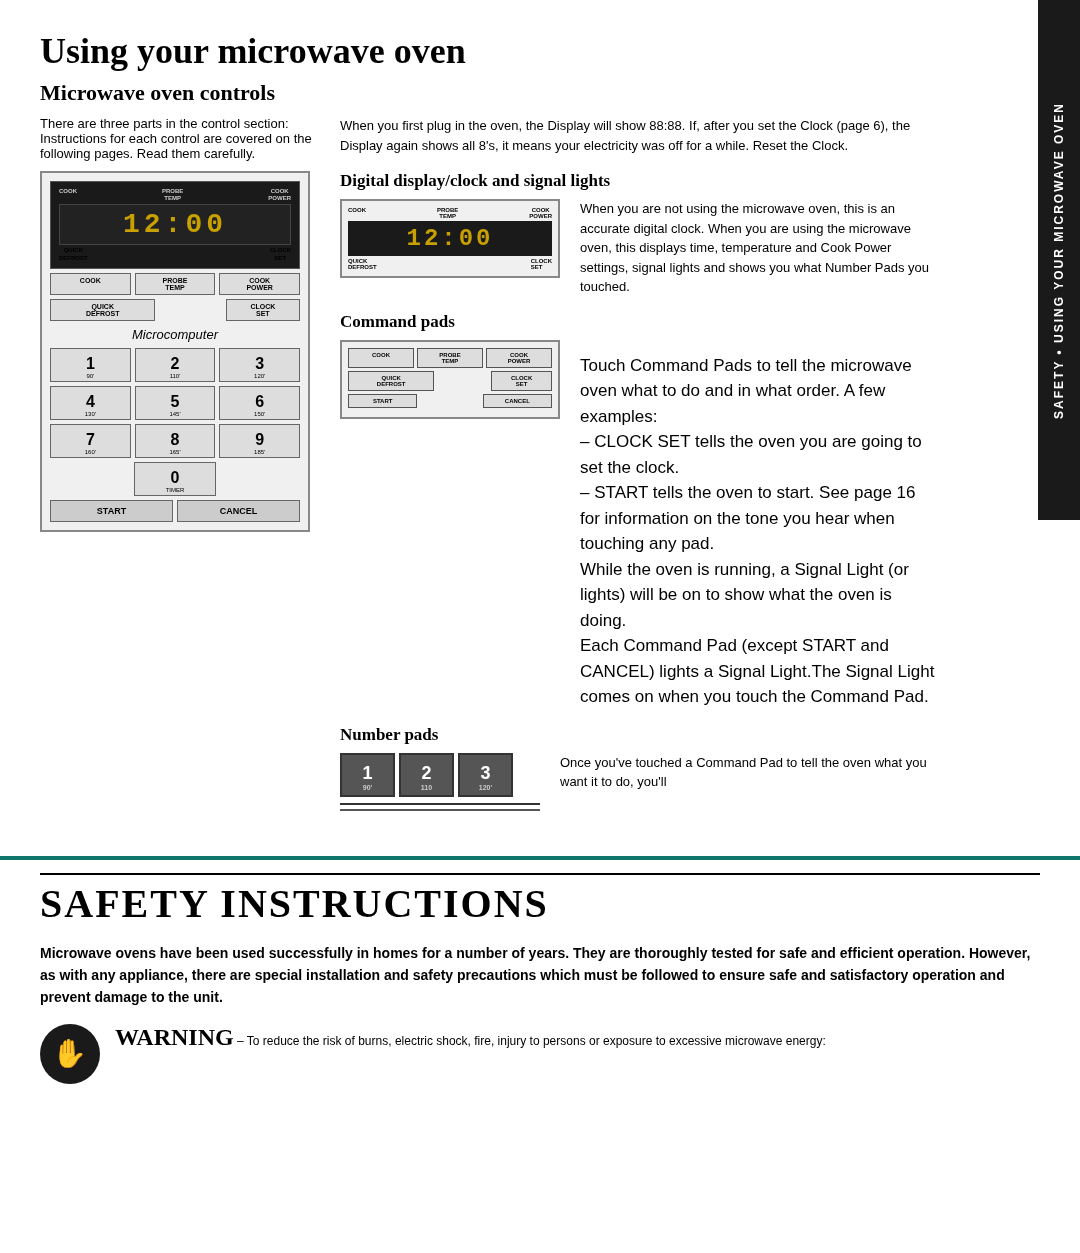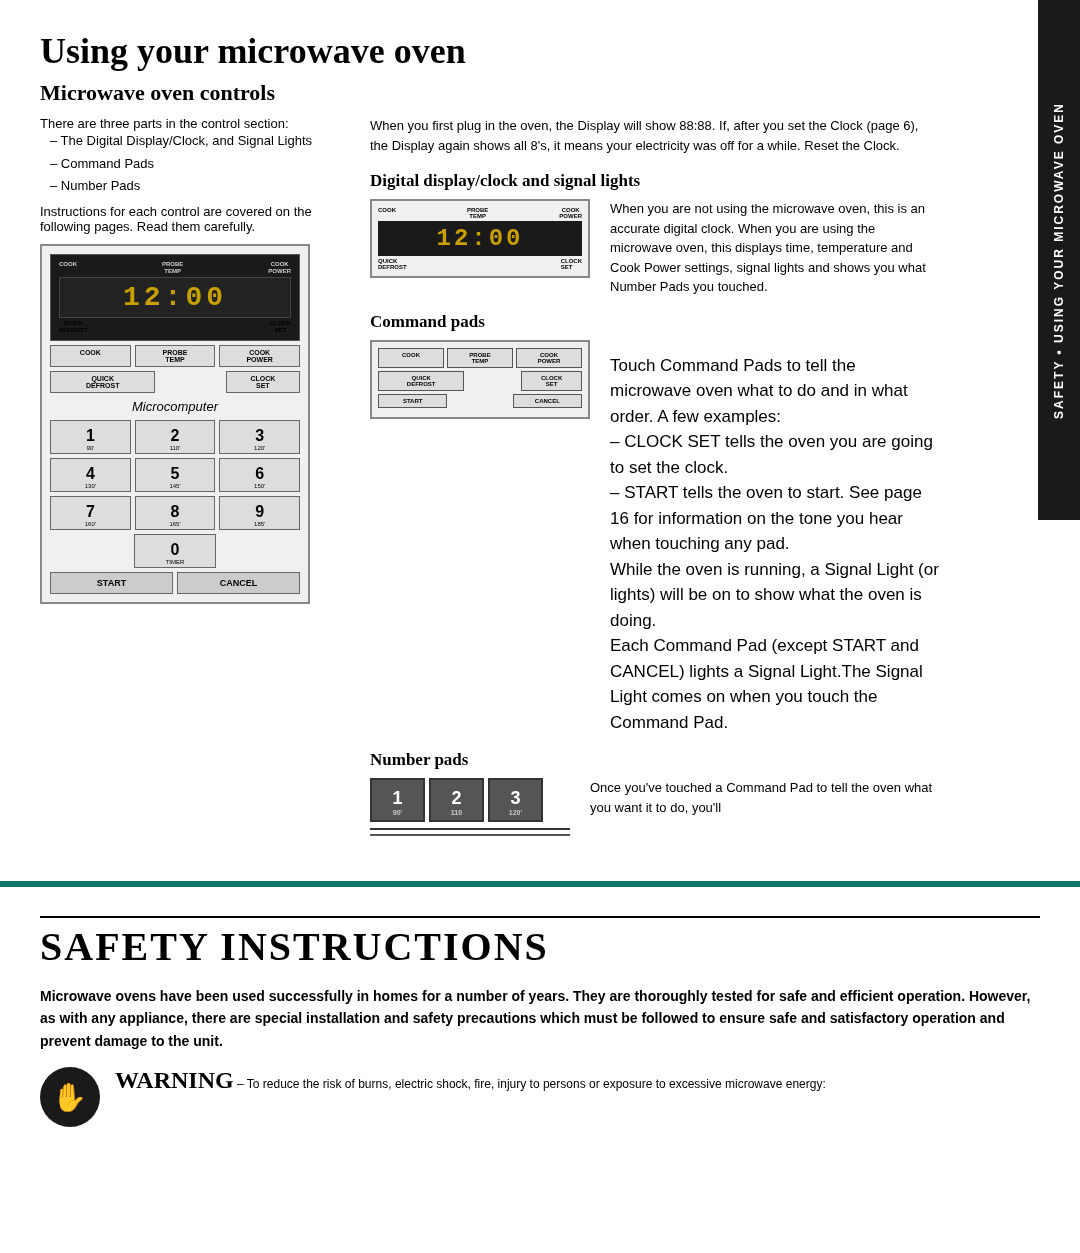--- a/index.html
+++ b/index.html
@@ -62,21 +62,20 @@
     .subsection-title {
       font-size: 17px;
       font-weight: bold;
       font-family: Georgia, serif;
       margin-bottom: 8px;
     }
 
     
     .top-section {
       display: flex;
-      gap: 30px;
       margin-bottom: 10px;
     }
     .left-col {
       width: 300px;
       flex-shrink: 0;
     }
     .right-col {
       flex: 1;
     }
 
@@ -337,22 +336,22 @@
     }
     .num-text {
       flex: 1;
       font-size: 13px;
       line-height: 1.5;
     }
 
     
     .safety-section {
       background: #fff;
-      padding: 24px 40px;
-      border-top: 6px solid #0f766e;
+      padding: 8px 40px;
+      border-top: 4px solid #0f766e;
     }
     .safety-title {
       font-size: 40px;
       font-weight: bold;
       font-family: Georgia, serif;
       letter-spacing: 2px;
       margin-bottom: 15px;
     }
     .safety-bold-text {
       font-size: 14px;
@@ -440,25 +439,20 @@
 <div class="main-content">
 
   <h1 class="page-title">Using your microwave oven</h1>
 
   <h2 class="section-title">Microwave oven controls</h2>
 
   <div class="top-section">
 
     <div class="left-col">
       <p>There are three parts in the control section:</p>
-      <ul class="bullet-list">
-        <li><span>The Digital Display/Clock, and Signal Lights</span></li>
-        <li><span>Command Pads</span></li>
-        <li><span>Number Pads</span></li>
-      </ul>
       <p>Instructions for each control are covered on the following pages. Read them carefully.</p>
 
       <div class="microwave-diagram">
 
         <div class="display-panel">
           <div class="display-labels">
             <span class="display-label small-label">COOK</span>
             <span class="display-label small-label">PROBE<br>TEMP</span>
             <span class="display-label small-label">COOK<br>POWER</span>
           </div>

